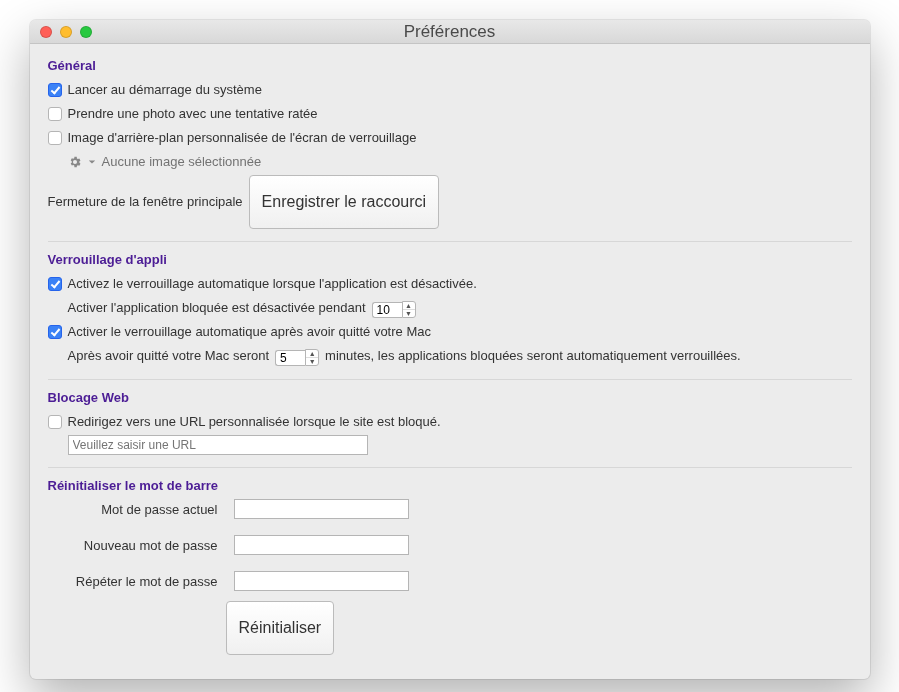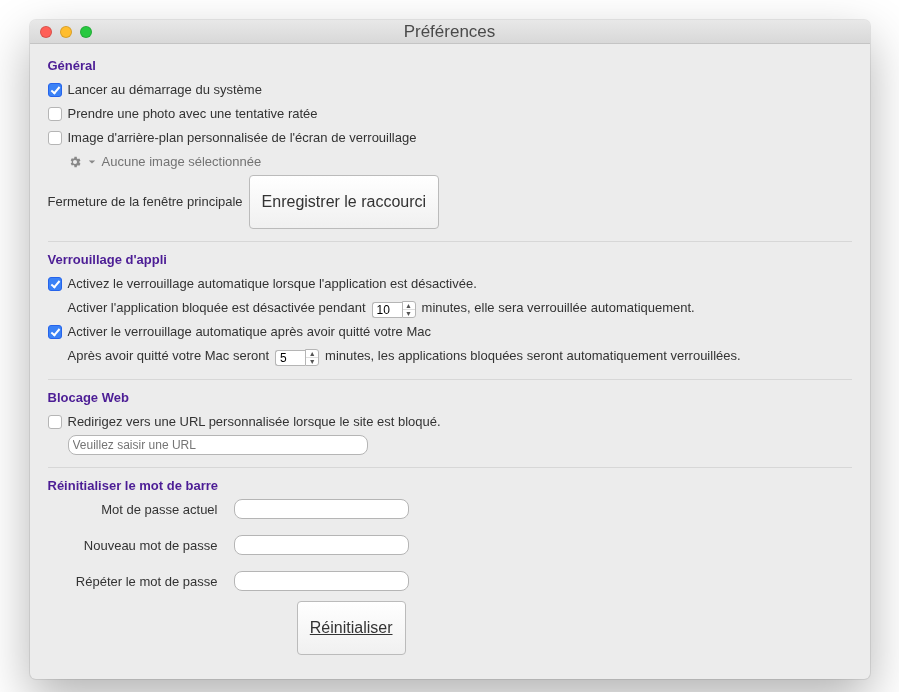--- a/index.html
+++ b/index.html
@@ -137,21 +137,21 @@
     display: flex;
     align-items: center;
     justify-content: center;
     font-size: 7px;
     line-height: 1;
     color: #555;
   }
   .stepper .arrows div:first-child { border-bottom: 1px solid #ddd; }
   .text-input {
     border: 1px solid #b5b5b5;
-    border-radius: 8px;
+    border-radius: 0;
     background: #fff;
     height: 20px;
     padding: 0 4px;
     font-size: 12px;
   }
   .text-input.wide { width: 300px; }
   .text-input.med { width: 175px; }
   .muted { color: #737373; }
   .form-grid {
     display: grid;
@@ -164,21 +164,21 @@
   }
   .form-grid label { text-align: right; font-size: 13px; color: #333; }
   .reset-row {
     margin-left: 20px;
     display: grid;
     grid-template-columns: 150px 180px;
     column-gap: 8px;
     margin-top: 10px;
   }
   .reset-row .spacer {}
-  .centered-btn-cell { display: flex; justify-content: flex-end; text-decoration: underline; }
+  .centered-btn-cell { display: flex; justify-content: flex-start; }
 </style>
 </head>
 <body>
 
 <div class="window">
   <div class="titlebar">
     <div class="traffic-lights">
       <div class="tl red"></div>
       <div class="tl yellow"></div>
       <div class="tl green"></div>
@@ -231,21 +231,20 @@
     </div>
     <div class="row indent">
       <span>Activer l'application bloquée est désactivée pendant</span>
       <span class="stepper">
         <input type="text" value="10" style="">
         <span class="arrows">
           <div>▲</div>
           <div>▼</div>
         </span>
       </span>
-      <span>minutes, elle sera verrouillée automatiquement.</span>
     </div>
 
     <div class="row">
       <input type="checkbox" checked="" style="">
       <span>Activer le verrouillage automatique après avoir quitté votre Mac</span>
     </div>
     <div class="row indent">
       <span>Après avoir quitté votre Mac seront</span>
       <span class="stepper">
         <input type="text" value="5" style="">

